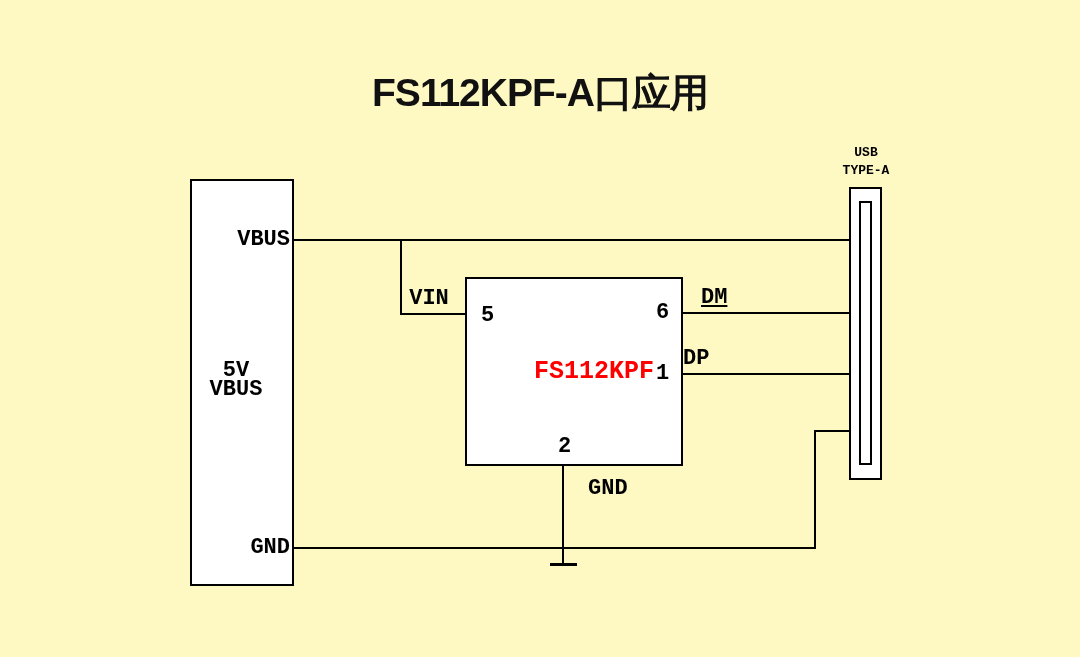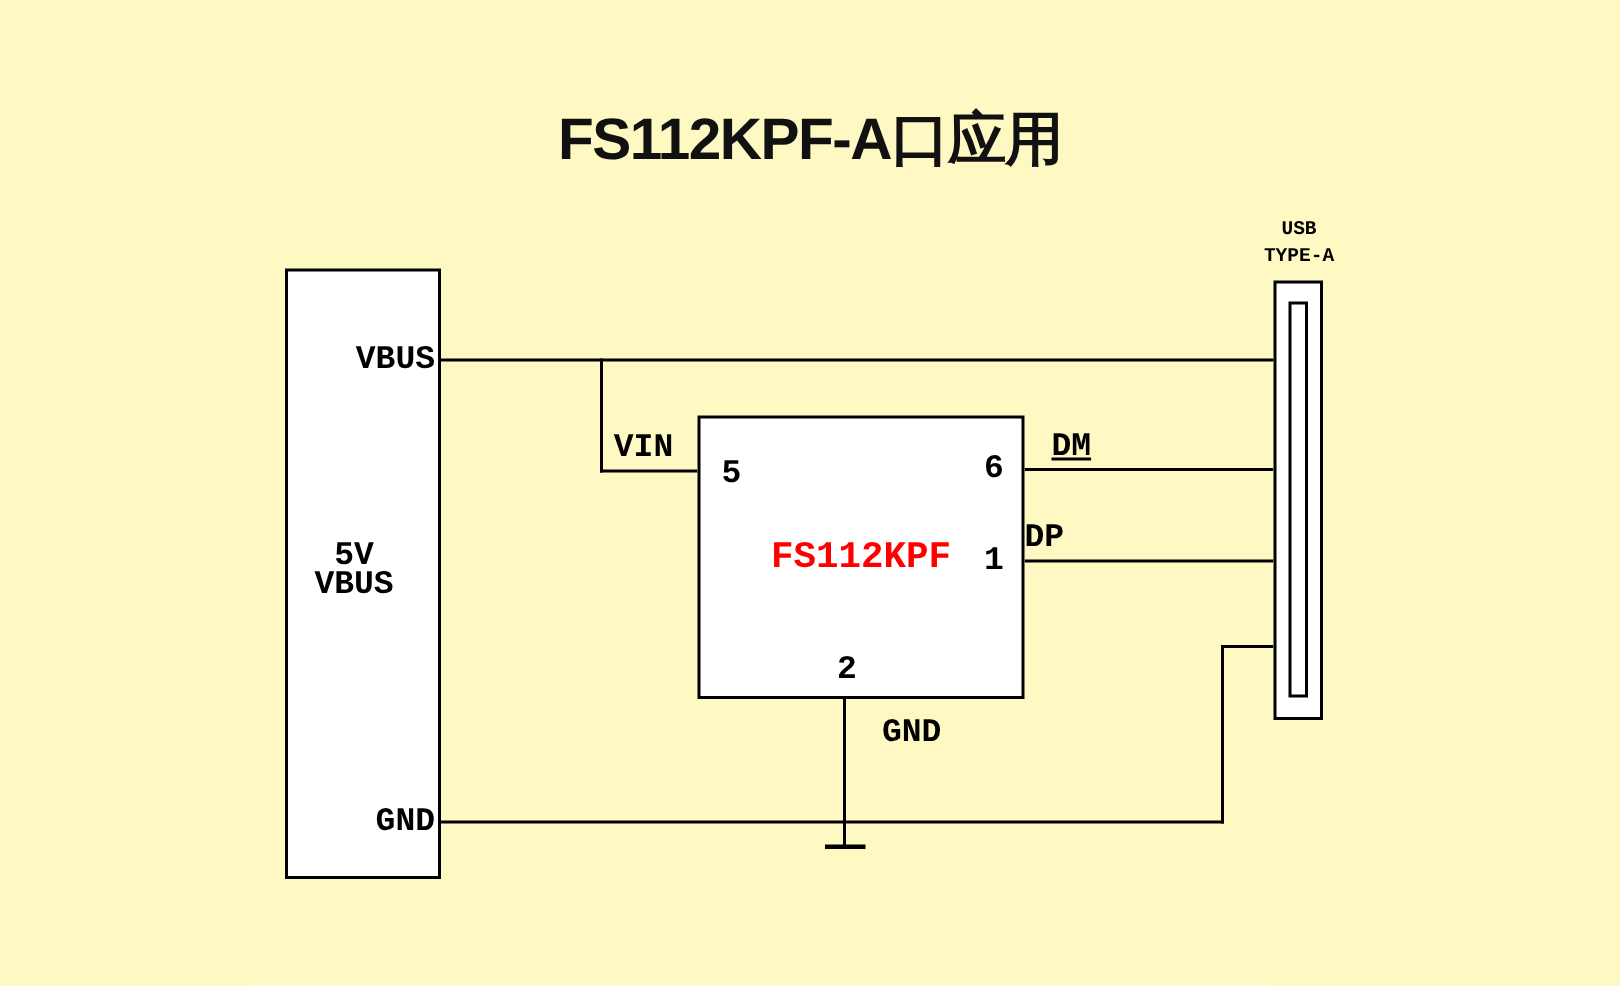--- a/index.html
+++ b/index.html
@@ -106,21 +106,21 @@
   <div class="abs wire" id="wire-gnd-h"></div>
   <div class="abs wire" id="wire-gnd-v"></div>
   <div class="abs wire" id="wire-gnd-top"></div>
   <div class="abs wire" id="ground-bar"></div>
 
   <div class="abs box" id="chip-box"></div>
   <div class="abs lbl" id="pin5-num">5</div>
   <div class="abs lbl" id="pin6-num">6</div>
   <div class="abs lbl" id="pin1-num">1</div>
   <div class="abs lbl" id="pin2-num">2</div>
-  <div class="abs" id="chip-name" style="color: rgb(255, 0, 0);">FS112KPF</div>
+  <div class="abs" id="chip-name" style="color: rgb(255, 0, 0); padding-left: 20px;">FS112KPF</div>
 
   <div class="abs lbl" id="vin-label">VIN</div>
   <div class="abs lbl" id="dm-label">DM</div>
   <div class="abs lbl" id="dp-label">DP</div>
   <div class="abs lbl" id="gnd2-label">GND</div>
 
   <div class="abs lbl sm" id="usb-label"><span>USB</span><br><span>TYPE-A</span></div>
   <div class="abs box" id="usb-outer"></div>
   <div class="abs box" id="usb-inner"></div>
 

